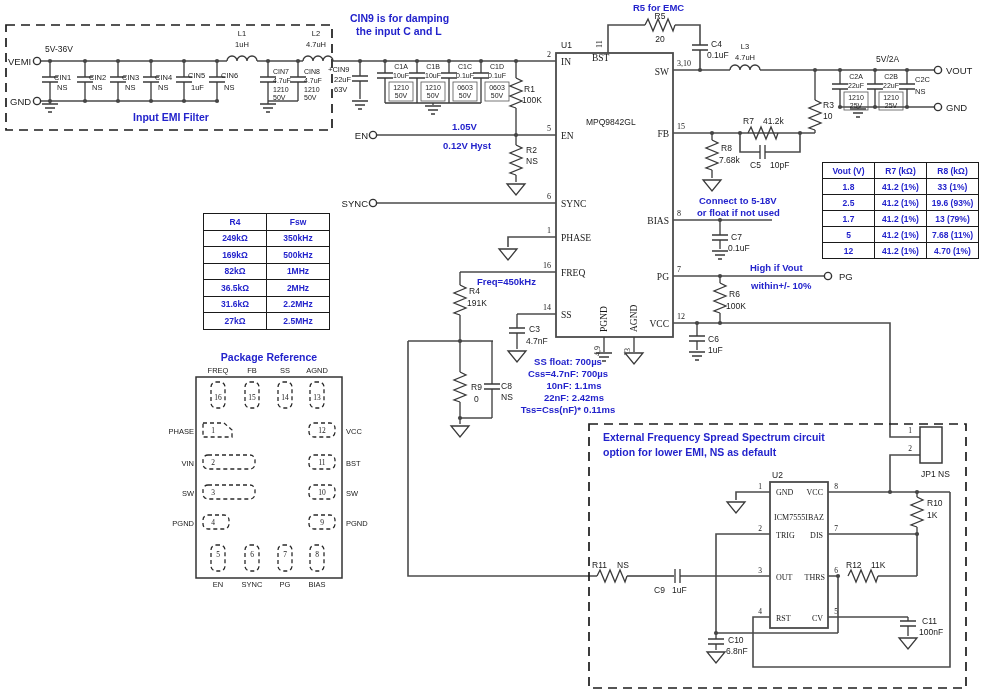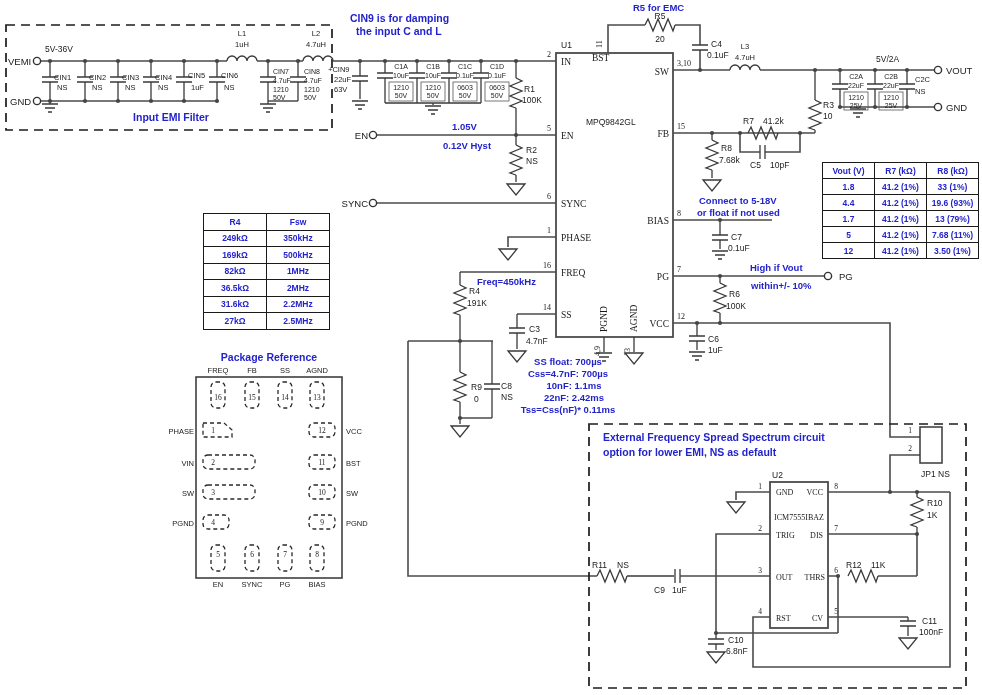--- a/index.html
+++ b/index.html
@@ -560,38 +560,38 @@
     <td>Vout (V)</td>
     <td>R7 (kΩ)</td>
     <td>R8 (kΩ)</td>
   </tr>
   <tr>
           <td>1.8</td>
           <td>41.2 (1%)</td>
           <td>33 (1%)</td>
         </tr>
   <tr>
-          <td>4.4</td>
+          <td>2.5</td>
           <td>41.2 (1%)</td>
           <td>19.6 (93%)</td>
         </tr>
   <tr>
           <td>1.7</td>
           <td>41.2 (1%)</td>
           <td>13 (79%)</td>
         </tr>
   <tr>
           <td>5</td>
           <td>41.2 (1%)</td>
           <td>7.68 (11%)</td>
         </tr>
   <tr>
           <td>12</td>
           <td>41.2 (1%)</td>
-          <td>3.50 (1%)</td>
+          <td>4.70 (1%)</td>
         </tr>
 </tbody>
     </table>
 
 <table class="sch" id="ftab" style="left:203px;top:213px;">
   <tbody>
         <tr>
     <td>R4</td>
     <td>Fsw</td>
   </tr>

